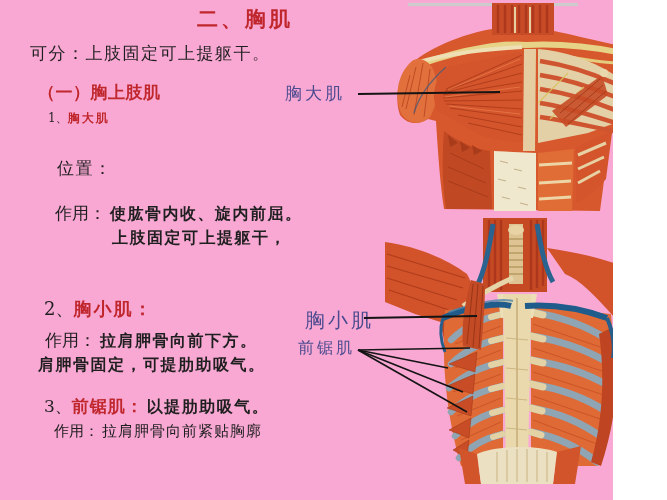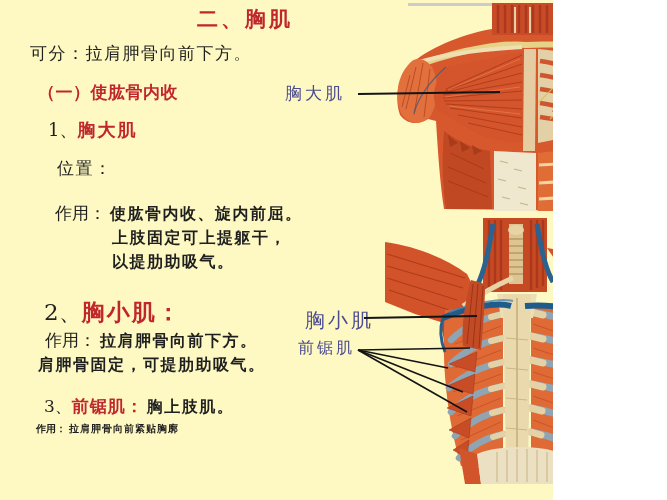--- a/index.html
+++ b/index.html
@@ -1,65 +1,64 @@
 <!DOCTYPE html>
 <html style="--red: #c0272d; --blue: #4b4b8f; --black: #1f1f1f;"><head>
 <meta charset="utf-8">
 <style>
   :root{
     --red:#c0272d; --blue:#4b4b8f; --black:#1f1f1f;
   }
   html,body{margin:0;padding:0;background:#ffffff;}
   .slide{
-    position:relative;width:553px;height:500px;background:#fef9c3;overflow:hidden;
+    position:relative;width:613px;height:500px;background:#f9a8d4;overflow:hidden;
     font-family:"DejaVu Serif","Liberation Serif",serif;color:var(--black);
   }
   .abs{position:absolute;white-space:nowrap;line-height:1.15;}
   .t-red{color:var(--red);}
   .t-blue{color:var(--blue);}
   .b{font-weight:700;}
   .title{font-size:21px;letter-spacing:3px;}
   .body17{font-size:17px;letter-spacing:1.5px;}
   .bold16{font-size:16px;font-weight:700;letter-spacing:1.5px;}
   .fig{position:absolute;}
   svg{display:block;}
 </style>
 </head>
 <body>
 
 <div class="slide">
 
   <div class="abs title b t-red" style="left:155px;top:7px;width:180px;text-align:center;">二、胸肌</div>
 
-  <div class="abs body17" style="left:30px;top:44px;">可分：拉肩胛骨向前下方。</div>
-
-  <div class="abs body17 b t-red" style="left:38px;top:83px;letter-spacing:0.5px;">（一）使肱骨内收</div>
-
-  <div class="abs" style="left:48px;top:120px;font-size:18px;">
+  <div class="abs body17" style="left:30px;top:44px;">可分：上肢固定可上提躯干。</div>
+
+  <div class="abs body17 b t-red" style="left:38px;top:83px;letter-spacing:0.5px;">（一）胸上肢肌</div>
+
+  <div class="abs" style="left:48px;top:112px;font-size:12px;">
     <span>1、</span><span class="t-red b" style="letter-spacing:2px;">胸大肌</span>
   </div>
   <div class="abs body17" style="left:57px;top:159px;">位置：</div>
   <div class="abs" style="left:55px;top:204px;font-size:17px;">
     <span>作用：</span><span class="bold16" style="margin-left:4px;">使肱骨内收、旋内前屈。</span>
   </div>
   <div class="abs bold16" style="left:112px;top:229px;">上肢固定可上提躯干，</div>
-  <div class="abs bold16" style="left:112px;top:253px;">以提肋助吸气。</div>
-
-  <div class="abs" style="left:44px;top:299px;font-size:23px;">
+
+  <div class="abs" style="left:44px;top:299px;font-size:18px;">
     <span>2、</span><span class="t-red b" style="letter-spacing:2px;">胸小肌：</span>
   </div>
   <div class="abs" style="left:45px;top:331px;font-size:17px;">
     <span>作用：</span><span class="bold16" style="margin-left:4px;">拉肩胛骨向前下方。</span>
   </div>
   <div class="abs bold16" style="left:38px;top:356px;">肩胛骨固定，可提肋助吸气。</div>
 
   <div class="abs" style="left:44px;top:397px;font-size:17px;">
-    <span>3、</span><span class="t-red b" style="letter-spacing:1px;margin-top:20px;">前锯肌：</span><span class="bold16" style="margin-left:3px;">胸上肢肌。</span>
-  </div>
-  <div class="abs" style="left:36px;top:423px;font-size:10px;font-weight:700;">
+    <span>3、</span><span class="t-red b" style="letter-spacing:1px;margin-top:20px;">前锯肌：</span><span class="bold16" style="margin-left:3px;">以提肋助吸气。</span>
+  </div>
+  <div class="abs" style="left:54px;top:423px;font-size:15px;font-weight:400;">
     <span>作用：</span><span style="margin-left:3px;letter-spacing:1px;">拉肩胛骨向前紧贴胸廓</span>
   </div>
 
   <div class="abs t-blue" style="left:285px;top:84px;font-size:17px;letter-spacing:3px;">胸大肌</div>
   <div class="abs t-blue" style="left:305px;top:309px;font-size:20px;letter-spacing:3px;">胸小肌</div>
   <div class="abs t-blue" style="left:298px;top:339px;font-size:16px;letter-spacing:3px;">前锯肌</div>
 
   <svg class="fig" style="left:388px;top:3px;" width="279" height="215" viewBox="0 0 279 215">
     <rect x="20" y="0" width="170" height="3" fill="#cccccc"></rect>
 

